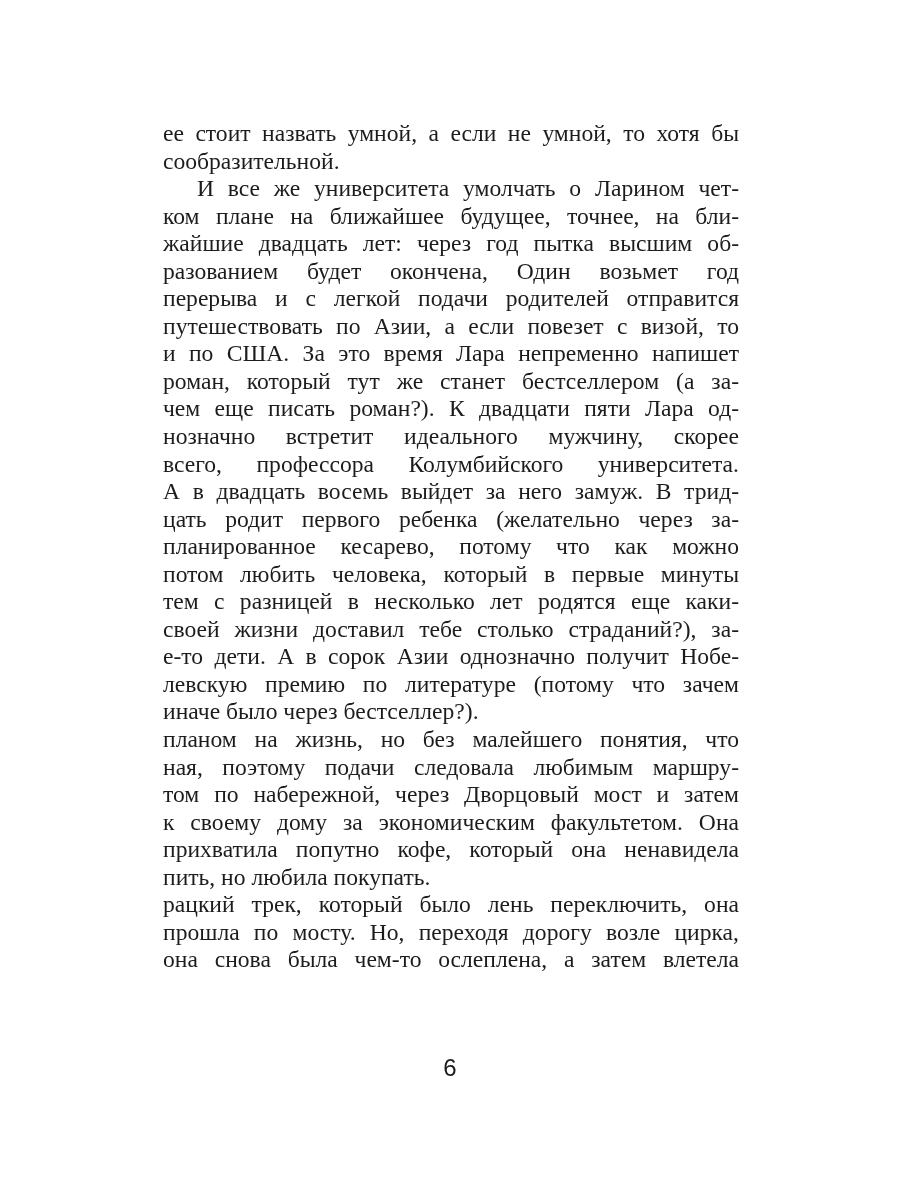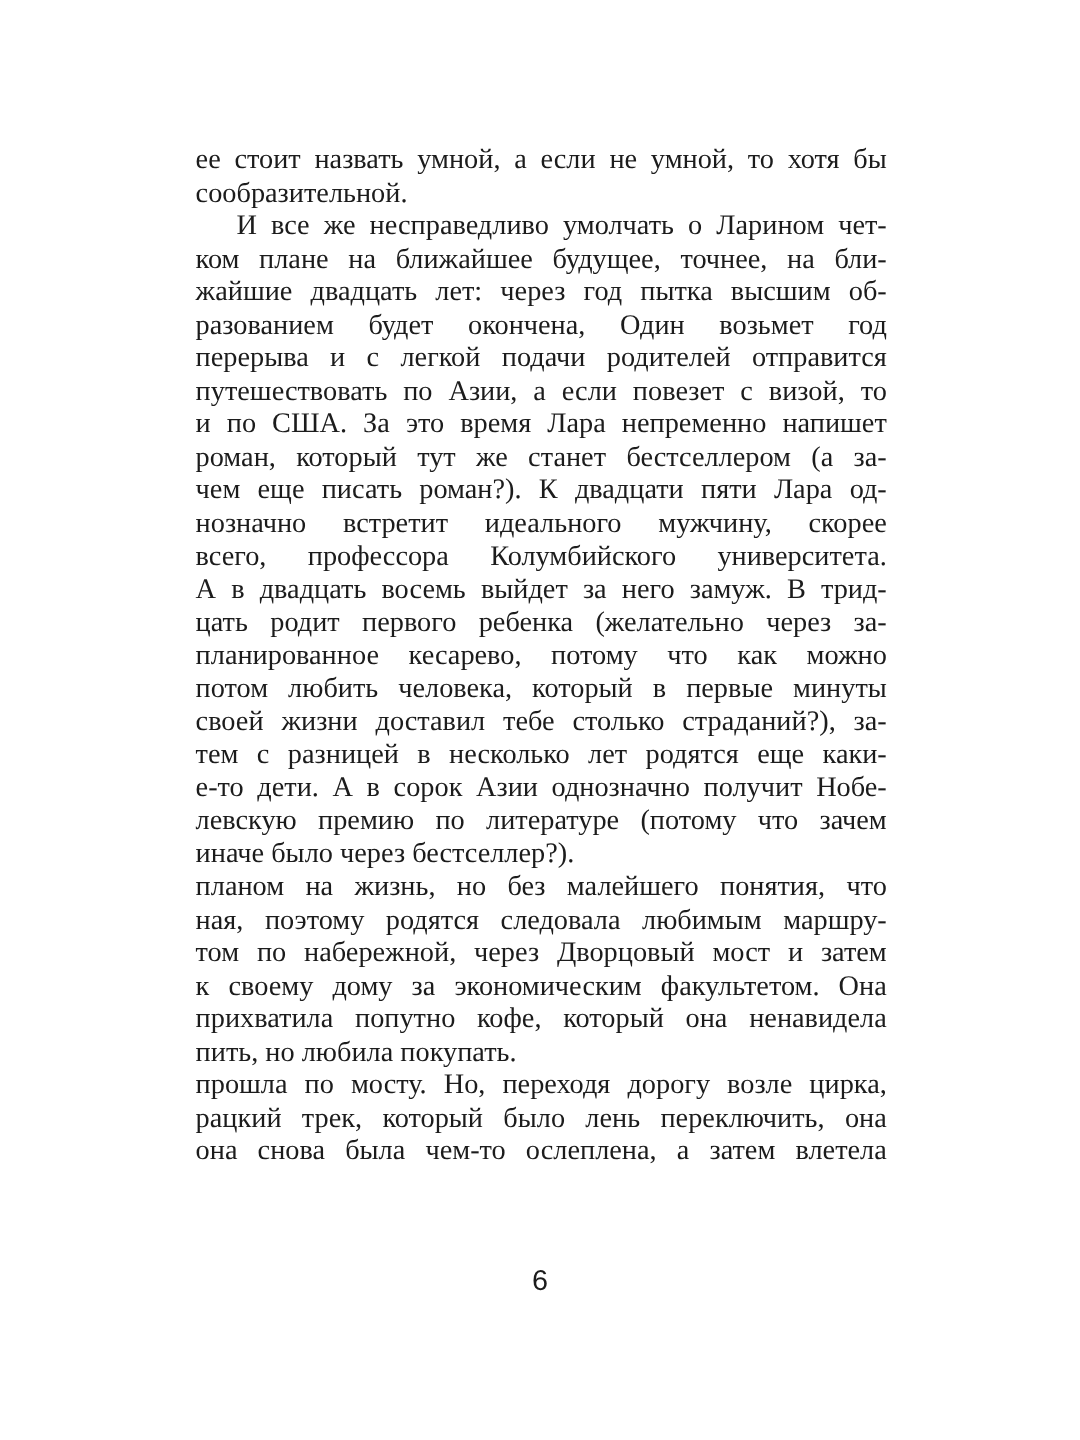--- a/index.html
+++ b/index.html
@@ -61,53 +61,53 @@
 
 <div class="page">
   <div class="text-block">
 
     <div>
       <span class="line">ее стоит назвать умной, а если не умной, то хотя бы</span>
       <span class="line last">сообразительной.</span>
     </div>
 
     <div>
-      <span class="line indent">И все же несправедливо умолчать о Ларином чет-</span>
+      <span class="line indent">И все же университета умолчать о Ларином чет-</span>
       <span class="line">ком плане на ближайшее будущее, точнее, на бли-</span>
       <span class="line">жайшие двадцать лет: через год пытка высшим об-</span>
       <span class="line">разованием будет окончена, Один возьмет год</span>
       <span class="line">перерыва и с легкой подачи родителей отправится</span>
       <span class="line">путешествовать по Азии, а если повезет с визой, то</span>
       <span class="line">и по США. За это время Лара непременно напишет</span>
       <span class="line">роман, который тут же станет бестселлером (а за-</span>
       <span class="line">чем еще писать роман?). К двадцати пяти Лара од-</span>
       <span class="line">нозначно встретит идеального мужчину, скорее</span>
       <span class="line">всего, профессора Колумбийского университета.</span>
       <span class="line">А в двадцать восемь выйдет за него замуж. В трид-</span>
       <span class="line">цать родит первого ребенка (желательно через за-</span>
       <span class="line">планированное кесарево, потому что как можно</span>
       <span class="line">потом любить человека, который в первые минуты</span>
+      <span class="line">тем с разницей в несколько лет родятся еще каки-</span>
       <span class="line">своей жизни доставил тебе столько страданий?), за-</span>
-      <span class="line">тем с разницей в несколько лет родятся еще каки-</span>
       <span class="line">е-то дети. А в сорок Азии однозначно получит Нобе-</span>
       <span class="line">левскую премию по литературе (потому что зачем</span>
       <span class="line last">иначе было через бестселлер?).</span>
     </div>
 
     <div>
       <span class="line">планом на жизнь, но без малейшего понятия, что</span>
-      <span class="line">ная, поэтому родятся следовала любимым маршру-</span>
+      <span class="line">ная, поэтому подачи следовала любимым маршру-</span>
       <span class="line">том по набережной, через Дворцовый мост и затем</span>
       <span class="line">к своему дому за экономическим факультетом. Она</span>
       <span class="line">прихватила попутно кофе, который она ненавидела</span>
       <span class="line last">пить, но любила покупать.</span>
     </div>
 
     <div>
+      <span class="line">рацкий трек, который было лень переключить, она</span>
       <span class="line">прошла по мосту. Но, переходя дорогу возле цирка,</span>
-      <span class="line">рацкий трек, который было лень переключить, она</span>
       <span class="line">она снова была чем-то ослеплена, а затем влетела</span>
     </div>
 
   </div>
 
   <div class="page-number">6</div>
 </div>
 
 </body></html>

